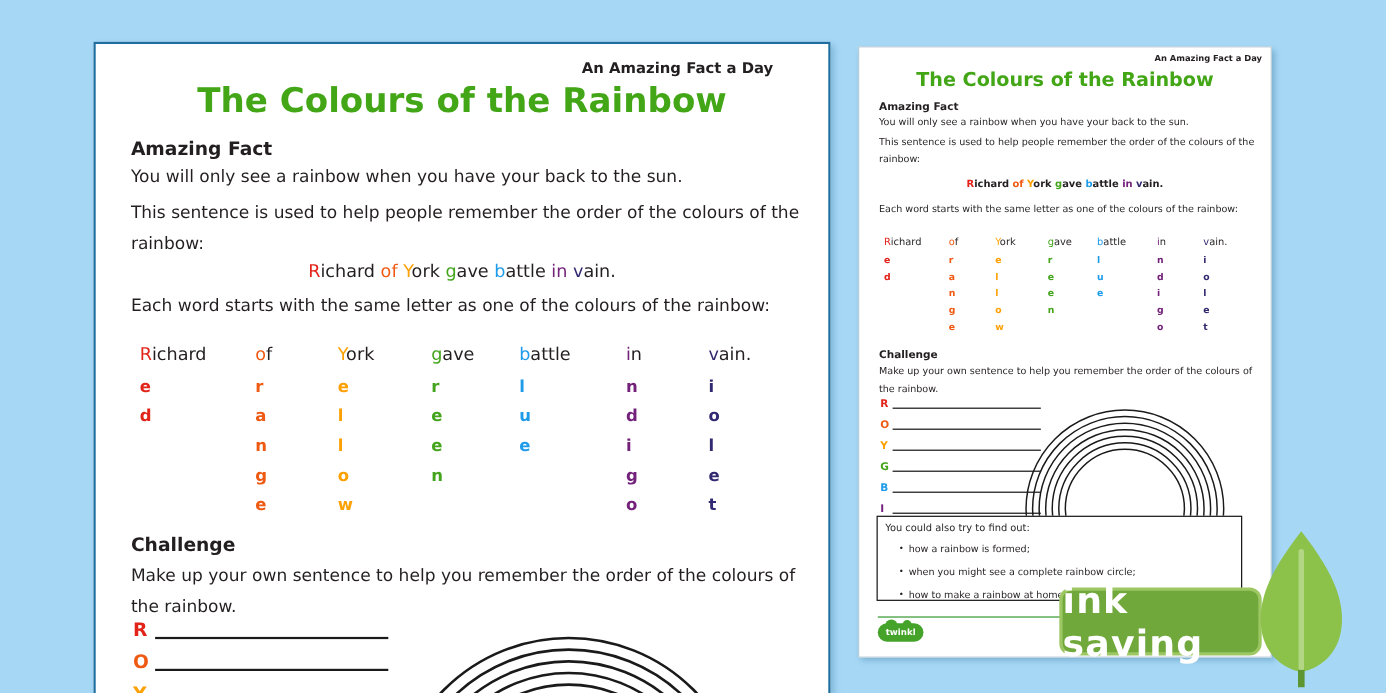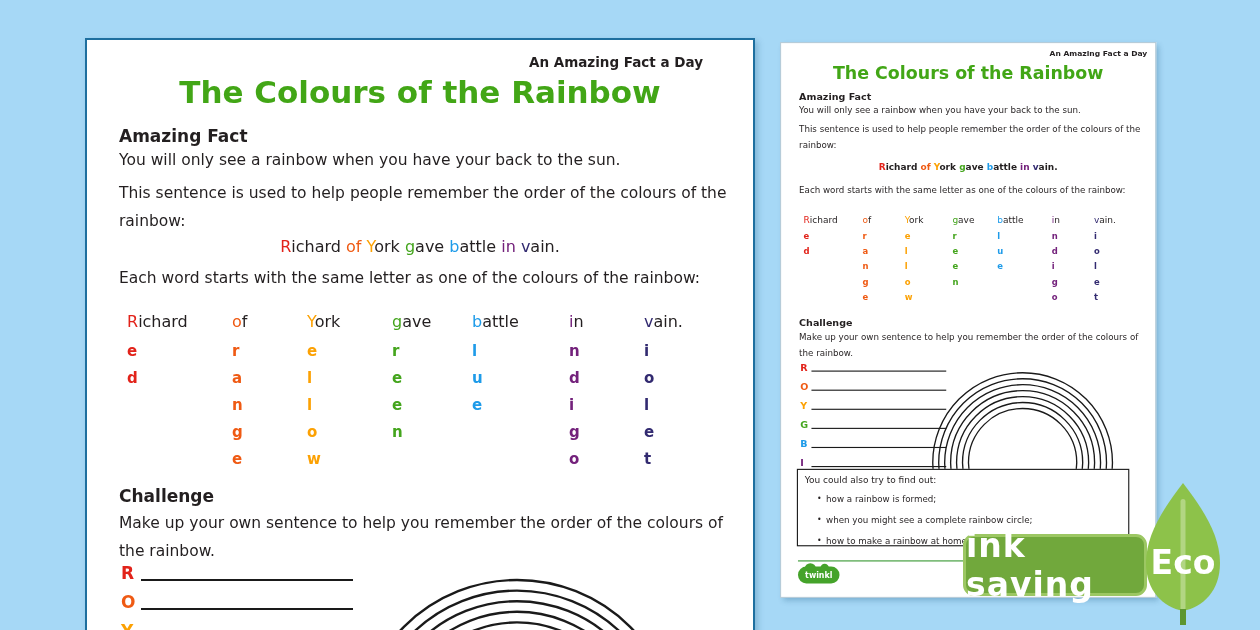--- a/index.html
+++ b/index.html
@@ -292,14 +292,13 @@
 </div>
 
   <div class="ink-badge" style="background: rgb(113, 168, 60); justify-content: center;">
     <span class="ink-badge-label">ink saving</span>
   </div>
   <svg class="eco-leaf" viewBox="0 0 100 142">
     <path class="leaf-body" d="M50 0 C30 26 13 52 13 80 C13 108 30 124 50 128 C70 124 87 108 87 80 C87 52 70 26 50 0 Z" fill="#8dc24a"></path>
     <rect x="47.5" y="16" width="5" height="112" rx="2.5" fill="#b9d98d" opacity="0.85"></rect>
     <rect x="47" y="126" width="6" height="16" fill="#5d9630"></rect>
   </svg>
-  <div class="eco-label">Eco</div>
 </div>
 
 </body></html>

